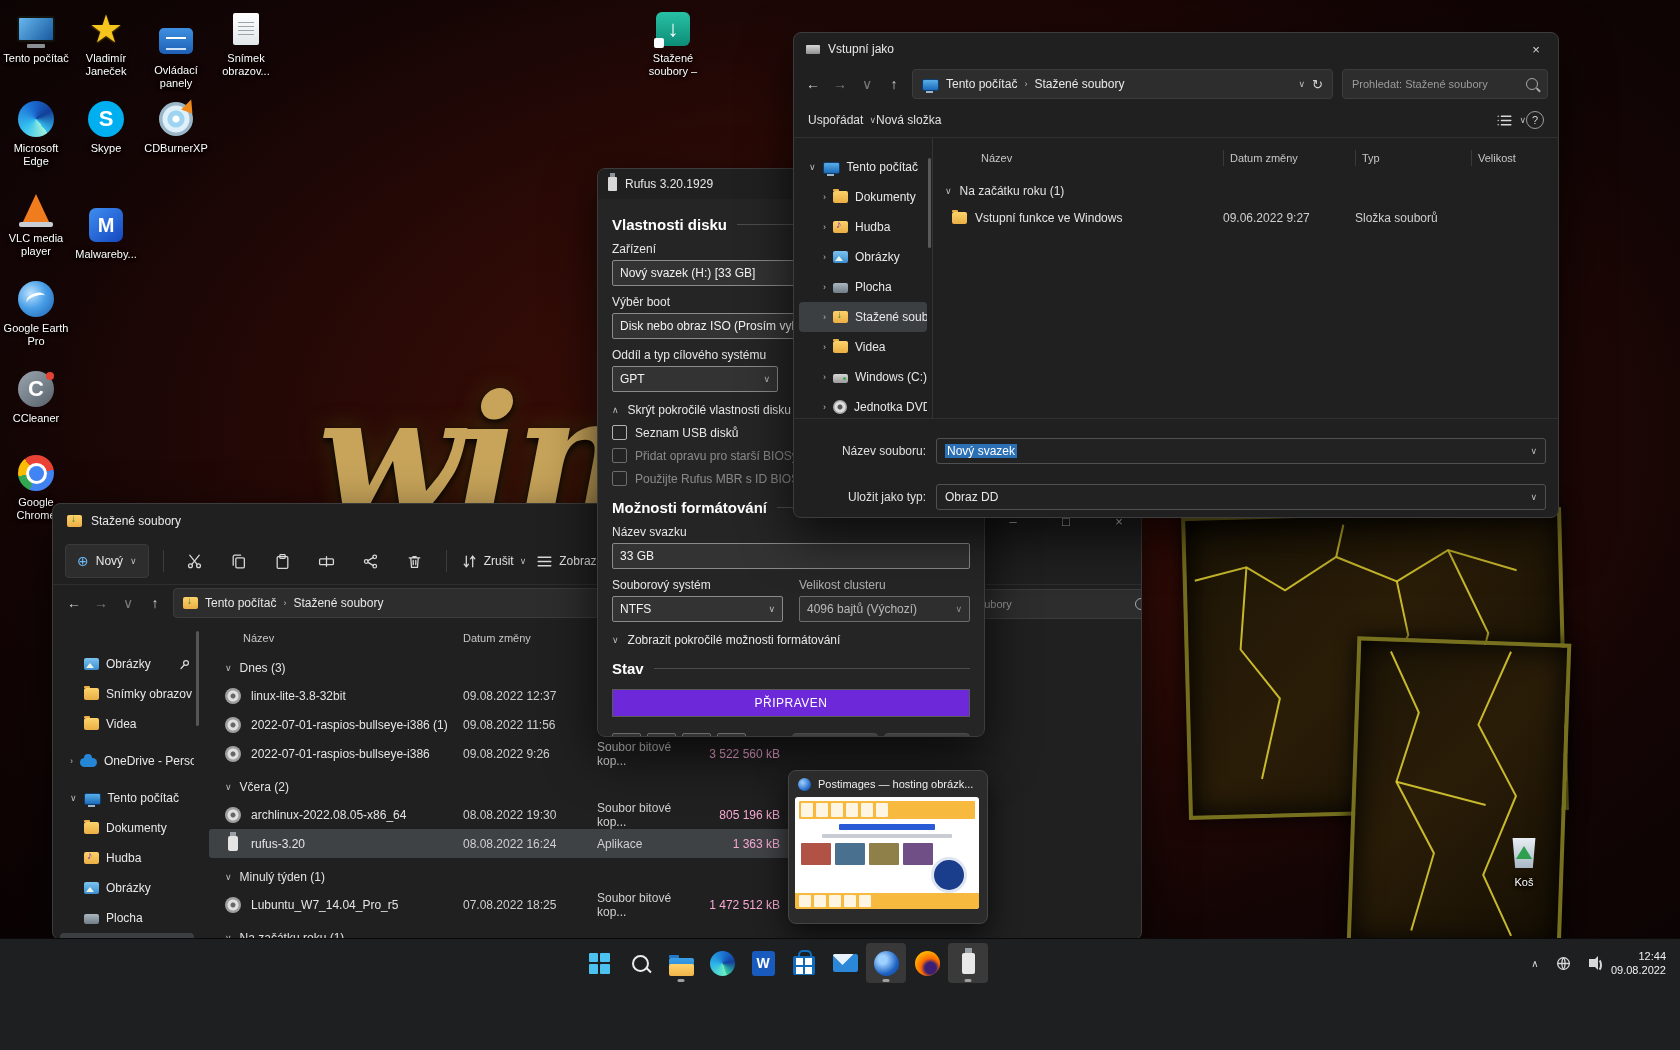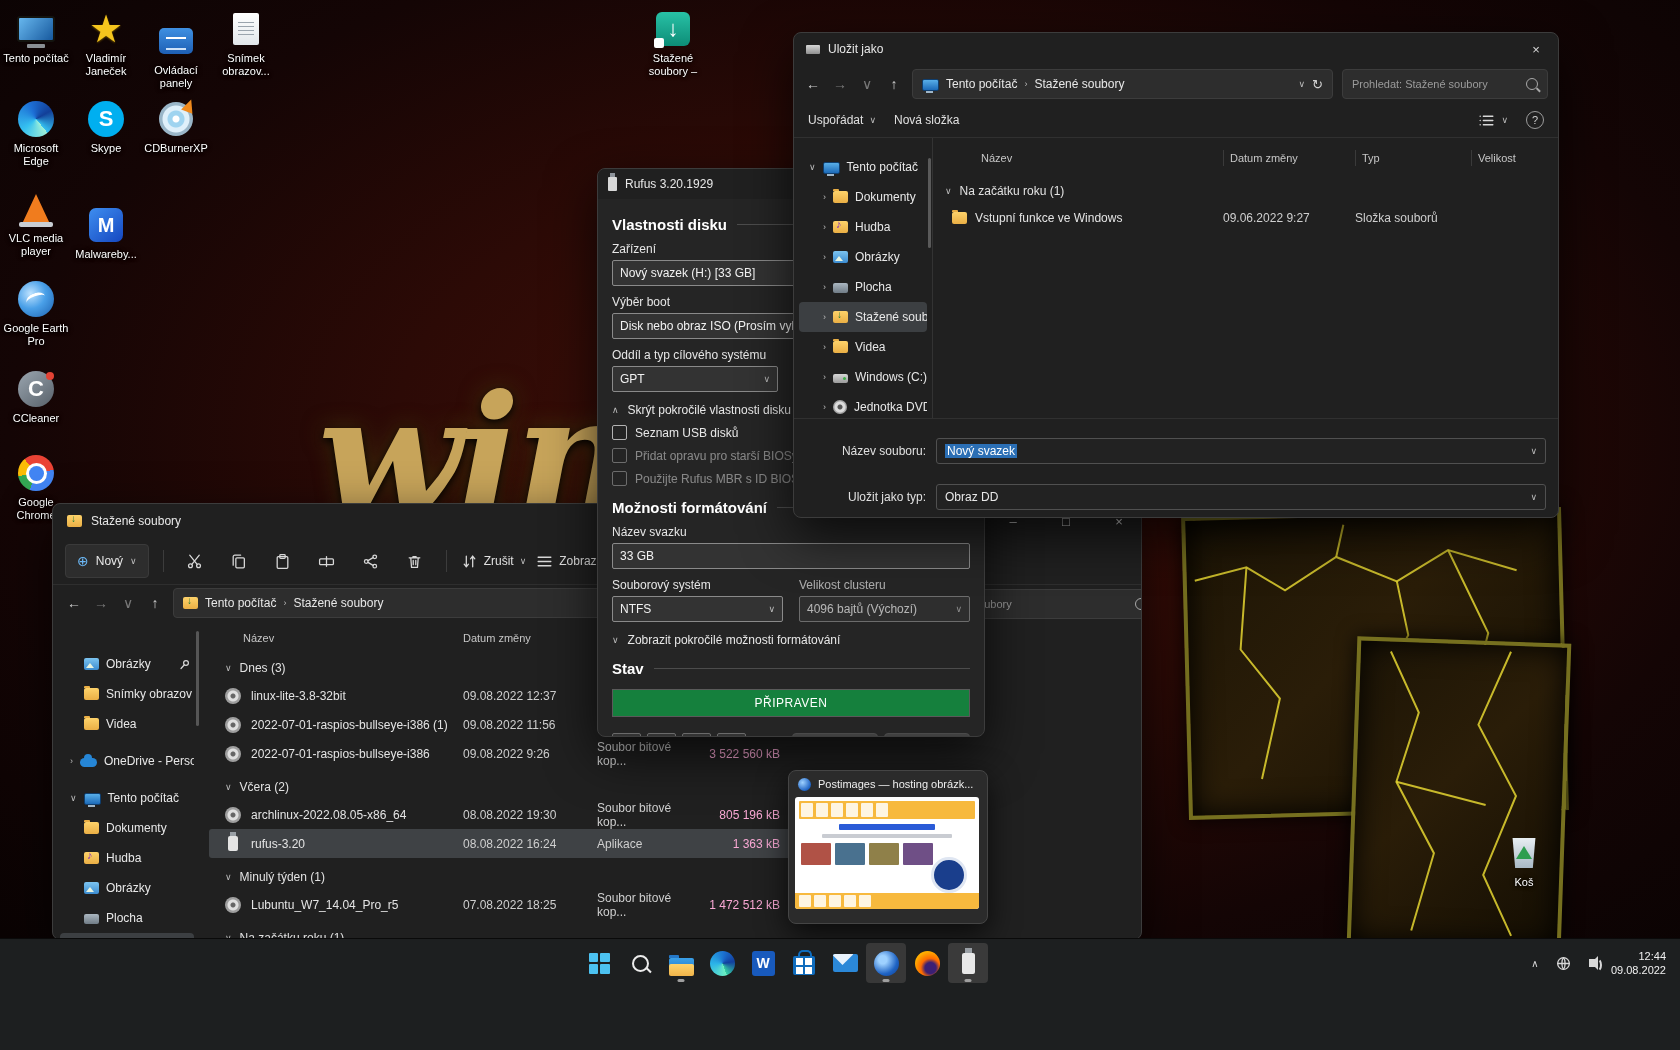--- a/index.html
+++ b/index.html
@@ -81,21 +81,21 @@
 
 .sdlg{left:793px;top:32px;width:764px;height:484px;z-index:30;font-size:12px}
 .sd-title{height:32px;display:flex;align-items:center;gap:8px;padding-left:12px}
 .ti-drive{width:14px;height:9px;background:linear-gradient(#d6d6d6,#8f8f8f);border-radius:1px;flex:none}
 .sd-nav{height:38px;display:flex;align-items:center;gap:9px;padding:0 10px}
 .navg{font-size:14px;color:#cfcfcf;width:18px;text-align:center}
 .crumb{flex:1;height:28px;background:#2d2d2d;border:1px solid #3c3c3c;border-radius:4px;display:flex;align-items:center;gap:7px;padding:0 9px}
 .refr{font-size:13px;color:#cfcfcf}
 .srch{width:186px;height:28px;background:#2d2d2d;border:1px solid #3c3c3c;border-radius:4px;display:flex;align-items:center;gap:6px;padding:0 9px}
 .srch .ph{flex:1;color:#9b9b9b;font-size:11px;white-space:nowrap;overflow:hidden}
-.sd-cmd{height:34px;display:flex;align-items:center;gap:18px;padding:0 14px;border-bottom:1px solid #303030}
+.sd-cmd{height:34px;display:flex;align-items:center;gap:0;padding:0 14px;border-bottom:1px solid #303030}
 .cmdt{display:flex;align-items:center;gap:6px;color:#e0e0e0}
 .help{width:16px;height:16px;border-radius:50%;border:1px solid #9c9c9c;color:#cfcfcf;font-size:11px;display:flex;align-items:center;justify-content:center}
 .sd-body{height:280px;display:flex}
 .sd-side{width:138px;border-right:1px solid #333;padding-top:14px;overflow:hidden;position:relative}
 .sitem{height:30px;display:flex;align-items:center;gap:7px;padding-left:10px;margin:0 5px;border-radius:4px;white-space:nowrap;overflow:hidden}
 .sitem.child{padding-left:24px}
 .sitem.selitem{background:#3c3f42}
 .sbv{position:absolute;right:1px;top:20px;width:3px;height:90px;background:#5a5a5a;border-radius:2px}
 .sd-list{flex:1;padding:8px 0 0 12px;overflow:hidden}
 .sd-lhead,.sd-lrow{display:grid;grid-template-columns:30px 248px 132px 116px 70px;align-items:center}
@@ -123,21 +123,21 @@
 .rhead .line{flex:1;height:1px;background:#4c4c4c}
 .rlabel{margin:9px 0 4px;font-size:12px;color:#e6e6e6}
 .rcombo,.rinput{height:24px;background:#333;border:1px solid #8a8a8a;border-radius:2px;display:flex;align-items:center;gap:6px;padding:0 7px;font-size:12px;color:#f2f2f2}
 .rcombo .cv,.rinput .cv{flex:1;white-space:nowrap;overflow:hidden}
 .w150{width:150px}
 .rtoggle{margin:11px 0 3px;display:flex;gap:9px;align-items:center;font-size:12px;color:#e8e8e8}
 .rcb{display:flex;gap:8px;align-items:center;margin:8px 0;font-size:12px}
 .cbx{width:13px;height:13px;border:1px solid #b2b2b2;border-radius:2px;background:#242424;flex:none}
 .rrow{display:flex;gap:16px}
 .rcol{flex:1}
-.ready{height:26px;border:1px solid #5a5a5a;background:#15803d;display:flex;align-items:center;justify-content:center;font-size:12px;letter-spacing:.5px;color:#fff;margin-top:12px}
+.ready{height:26px;border:1px solid #5a5a5a;background:#6d28d9;display:flex;align-items:center;justify-content:center;font-size:12px;letter-spacing:.5px;color:#fff;margin-top:12px}
 .ractions{display:flex;gap:6px;align-items:center;margin-top:16px}
 .ribtn{width:27px;height:26px;border:1px solid #6a6a6a;background:#333;border-radius:2px;display:flex;align-items:center;justify-content:center}
 
 .expl{left:52px;top:503px;width:1088px;height:435px;z-index:10}
 .ex-title{height:34px;display:flex;align-items:center;gap:9px;padding-left:14px}
 .ex-cmd{height:46px;display:flex;align-items:center;gap:10px;padding:0 12px;border-bottom:1px solid #2e2e2e}
 .newbtn{height:32px;display:flex;align-items:center;gap:7px;background:#2d2d2d;border:1px solid #3a3a3a;border-radius:4px;padding:0 11px}
 .plus{color:#6cb8f5;font-size:14px}
 .vr{width:1px;height:22px;background:#3c3c3c;margin:0 4px}
 .cico{width:34px;height:32px;display:flex;align-items:center;justify-content:center;border-radius:4px}
@@ -578,21 +578,21 @@
         <span class="btn w84 dis">START</span>
         <span class="btn w84">ZAVŘÍT</span>
       </div>
 
     </div>
   </div>
 
   <div class="window sdlg">
     <div class="sd-title">
       <span class="ti-drive"></span>
-      <span>Uložit jako</span>
+      <span>Vstupní jako</span>
       <span class="flex"></span>
       <span class="wbtn">×</span>
     </div>
     <div class="sd-nav">
       <span class="navg">←</span>
       <span class="navg dim">→</span>
       <span class="navg dim sm">∨</span>
       <span class="navg">↑</span>
       <div class="crumb">
         <span class="gi pc"></span>

